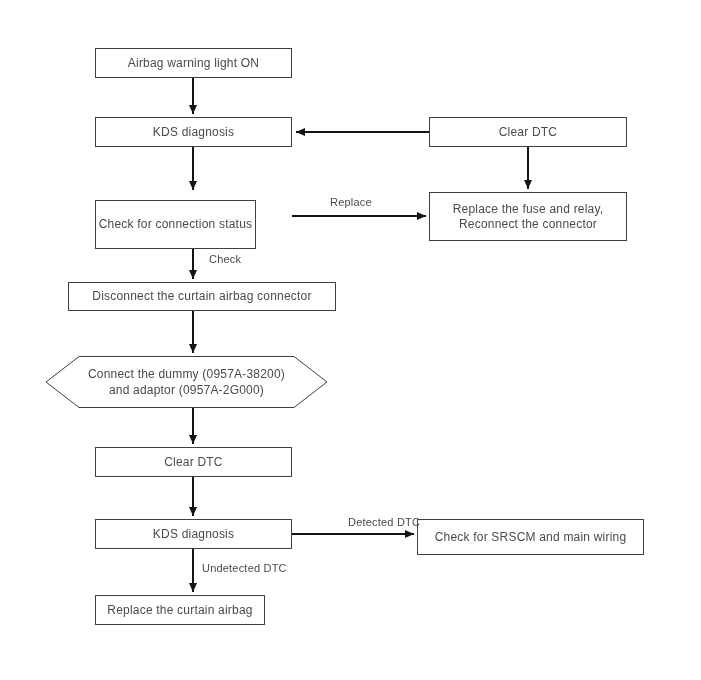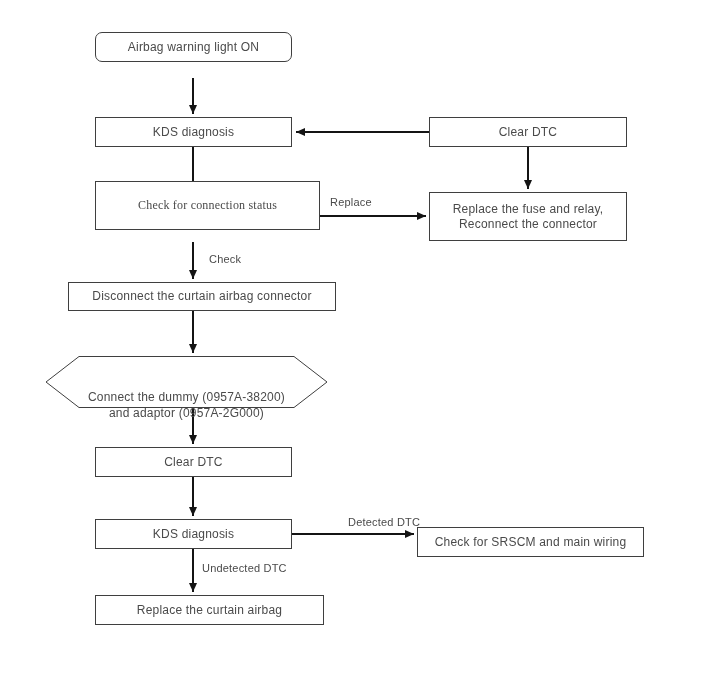--- a/index.html
+++ b/index.html
@@ -81,63 +81,63 @@
     <line x1="193" y1="477" x2="193" y2="516" stroke="#141414" stroke-width="2" marker-end="url(#ah)"></line>
     <line x1="193" y1="549" x2="193" y2="592" stroke="#141414" stroke-width="2" marker-end="url(#ah)"></line>
 
     <line x1="528" y1="147" x2="528" y2="189" stroke="#141414" stroke-width="2" marker-end="url(#ah)"></line>
 
     <line x1="429" y1="132" x2="296" y2="132" stroke="#141414" stroke-width="2" marker-end="url(#ah)"></line>
     <line x1="292" y1="216" x2="426" y2="216" stroke="#141414" stroke-width="2" marker-end="url(#ah)"></line>
     <line x1="292" y1="534" x2="414" y2="534" stroke="#141414" stroke-width="2" marker-end="url(#ah)"></line>
   </svg>
 
-  <div class="node" style="left:95px; top:32px; width:197px; height:30px;border-radius:7px;">
+  <div class="node" style="left:95px; top:48px; width:197px; height:30px;">
     <span>Airbag warning light ON</span>
   </div>
 
   <div class="node" style="left:95px; top:117px; width:197px; height:30px;">
     <span>KDS diagnosis</span>
   </div>
 
   <div class="node" style="left:429px; top:117px; width:198px; height:30px;">
     <span>Clear DTC</span>
   </div>
 
-  <div class="node" style="left:95px; top:181px; width:225px; height:49px;font-family:Liberation Serif, serif;">
+  <div class="node" style="left:95px; top:200px; width:161px; height:49px;">
     <span>Check for connection status</span>
   </div>
 
   <div class="node" style="left:429px; top:192px; width:198px; height:49px;">
     <span>Replace the fuse and relay,</span>
     <span>Reconnect the connector</span>
   </div>
 
   <div class="node" style="left:68px; top:282px; width:268px; height:29px;">
     <span>Disconnect the curtain airbag connector</span>
   </div>
 
-  <div class="hex-label" style="left:46px; top:371px; width:281px; height:50px;justify-content:flex-end;">
+  <div class="hex-label" style="left:46px; top:357px; width:281px; height:50px;">
     <span>Connect the dummy (0957A-38200)</span>
     <span>and adaptor (0957A-2G000)</span>
   </div>
 
   <div class="node" style="left:95px; top:447px; width:197px; height:30px;">
     <span>Clear DTC</span>
   </div>
 
   <div class="node" style="left:95px; top:519px; width:197px; height:30px;">
     <span>KDS diagnosis</span>
   </div>
 
-  <div class="node" style="left:417px; top:519px; width:227px; height:30px;margin-top:8px;">
+  <div class="node" style="left:417px; top:519px; width:227px; height:36px;">
     <span>Check for SRSCM and main wiring</span>
   </div>
 
-  <div class="node" style="left:95px; top:595px; width:229px; height:30px;">
+  <div class="node" style="left:95px; top:595px; width:170px; height:30px;">
     <span>Replace the curtain airbag</span>
   </div>
 
   <div class="edge-label" style="left:330px; top:196px;">Replace</div>
 
   <div class="edge-label" style="left:209px; top:253px;">Check</div>
 
   <div class="edge-label" style="left:308px; top:516px;padding-left:40px;">Detected DTC</div>
 
   <div class="edge-label" style="left:202px; top:562px;">Undetected DTC</div>

